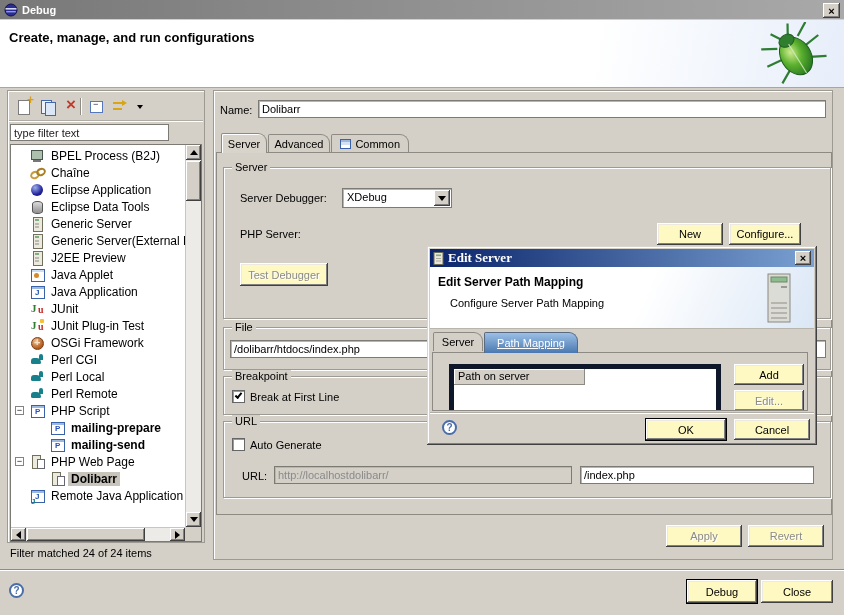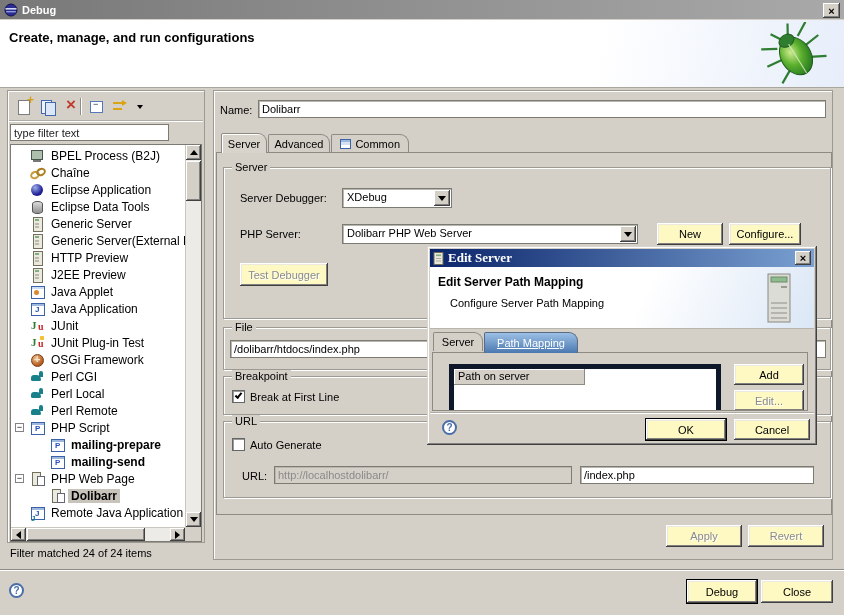--- a/index.html
+++ b/index.html
@@ -257,25 +257,20 @@
             <span class="ic ic-server"></span>
             <span class="tlabel">Generic Server</span>
           </div>
 
           <div class="trow lvl0">
 
             <span class="ic ic-server"></span>
             <span class="tlabel">Generic Server(External La</span>
           </div>
 
-          <div class="trow lvl0">
-
-            <span class="ic ic-server"></span>
-            <span class="tlabel">HTTP Preview</span>
-          </div>
 
           <div class="trow lvl0">
 
             <span class="ic ic-server"></span>
             <span class="tlabel">J2EE Preview</span>
           </div>
 
           <div class="trow lvl0">
 
             <span class="ic ic-applet"></span>
@@ -402,26 +397,20 @@
     <div class="group" style="left:9px; top:76px; width:608px; height:152px;">
       <span class="legend">Server</span>
       <span class="lbl" style="left:16px; top:24px;">Server Debugger:</span>
       <div class="combo" style="left:118px; top:20px; width:110px; height:20px;">
         <span class="cval">XDebug</span>
         <span class="cbtn">
             <span class="tri-down"></span>
           </span>
       </div>
       <span class="lbl" style="left:16px; top:60px;">PHP Server:</span>
-      <div class="combo" style="left:118px; top:56px; width:296px; height:20px;">
-        <span class="cval">Dolibarr PHP Web Server</span>
-        <span class="cbtn">
-            <span class="tri-down"></span>
-          </span>
-      </div>
       <div class="btn" style="left:433px; top:55px; width:66px; height:22px;">New</div>
       <div class="btn" style="left:505px; top:55px; width:72px; height:22px;">Configure...</div>
       <div class="btn disabled" style="left:16px; top:95px; width:88px; height:23px;">Test Debugger</div>
     </div>
 
     <div class="group" style="left:9px; top:236px; width:608px; height:43px;">
       <span class="legend">File</span>
       <input class="field" style="left: 6px; top: 12px; width: 596px; height: 18px;" value="/dolibarr/htdocs/index.php">
     </div>
 

